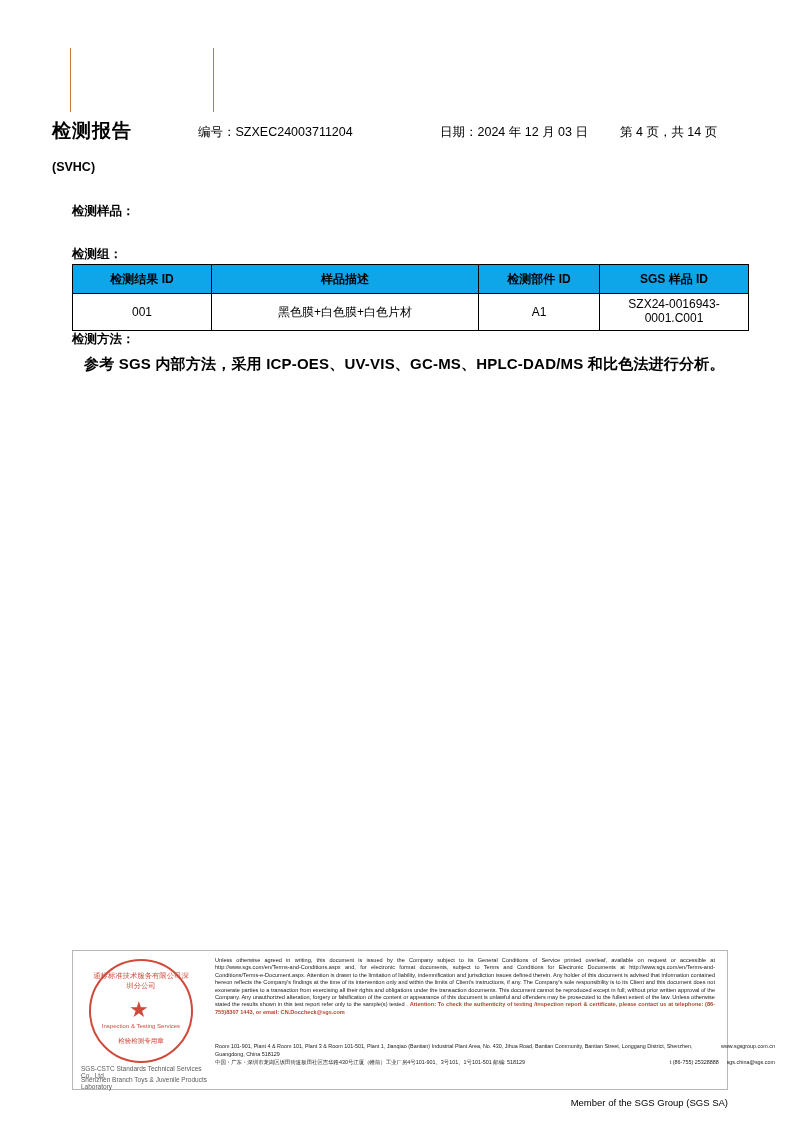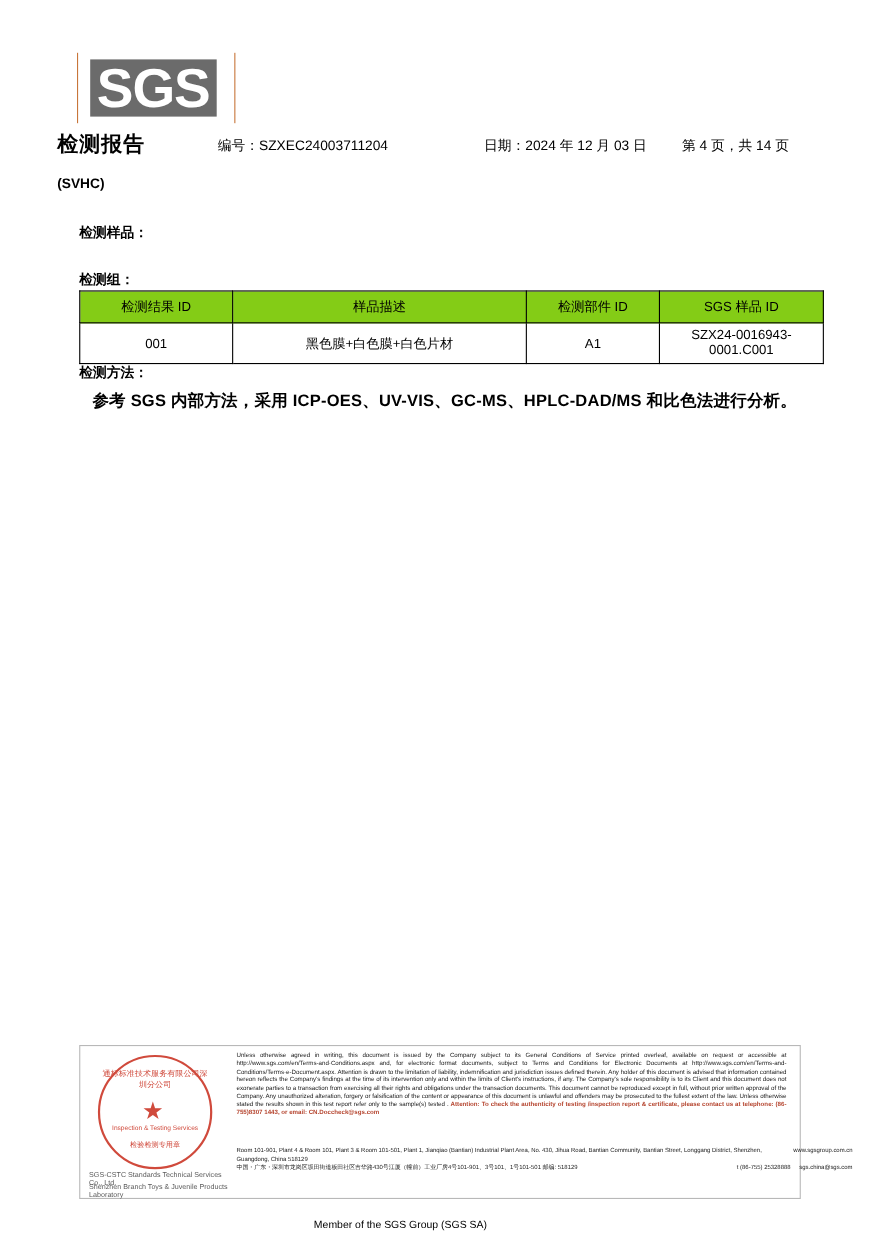--- a/index.html
+++ b/index.html
@@ -134,22 +134,22 @@
     font-size: 12px;
     table-layout: fixed;
   }
   .tbl th, .tbl td {
     border: 1px solid #000;
     text-align: center;
     vertical-align: middle;
     padding: 4px 2px;
   }
   .tbl th {
-    font-weight: normal;
-    background: #84cc16;
+    font-weight: bold;
+    background: #0ea5e9;
     height: 20px;
   }
   .tbl td { height: 28px; }
   .col-a { width: 134px; }
   .col-b { width: 262px; }
   .col-c { width: 116px; }
   .col-d { width: 144px; }
   .two-line { line-height: 1.15; }
 
   
@@ -259,37 +259,33 @@
   }
   .addr .right {
     float: right;
     text-align: right;
   }
   .member {
     position: absolute;
     left: 0;
     top: 1097px;
     width: 728px;
-    text-align: center;
+    text-align: right;
     font-size: 9.5px;
     color: #000;
-    margin-top: 11px;
   }
 </style>
 </head>
 <body>
 
 <div class="page">
 
   <div class="header">
     <div class="logo-rule-left"></div>
     <div class="logo-rule-right"></div>
-    <div class="sgs-logo-wrap">
-      <span class="sgs-logo">SGS</span>
-    </div>
   </div>
 
   <div class="title-row">
     <div class="doc-title">检测报告</div>
     <div class="doc-subtitle">(SVHC)</div>
     <div class="meta-no">编号：SZXEC24003711204</div>
     <div class="meta-date">日期：2024 年 12 月 03 日</div>
     <div class="meta-page">第 4 页，共 14 页</div>
   </div>
 

